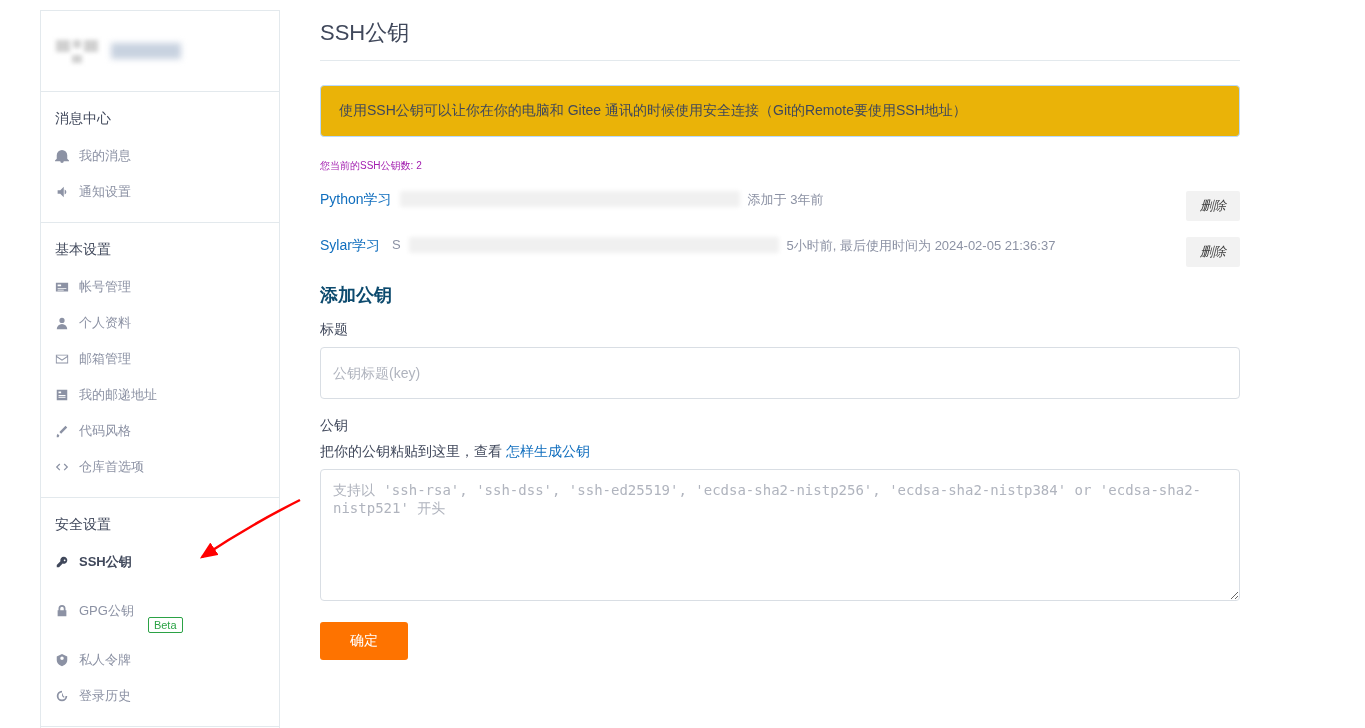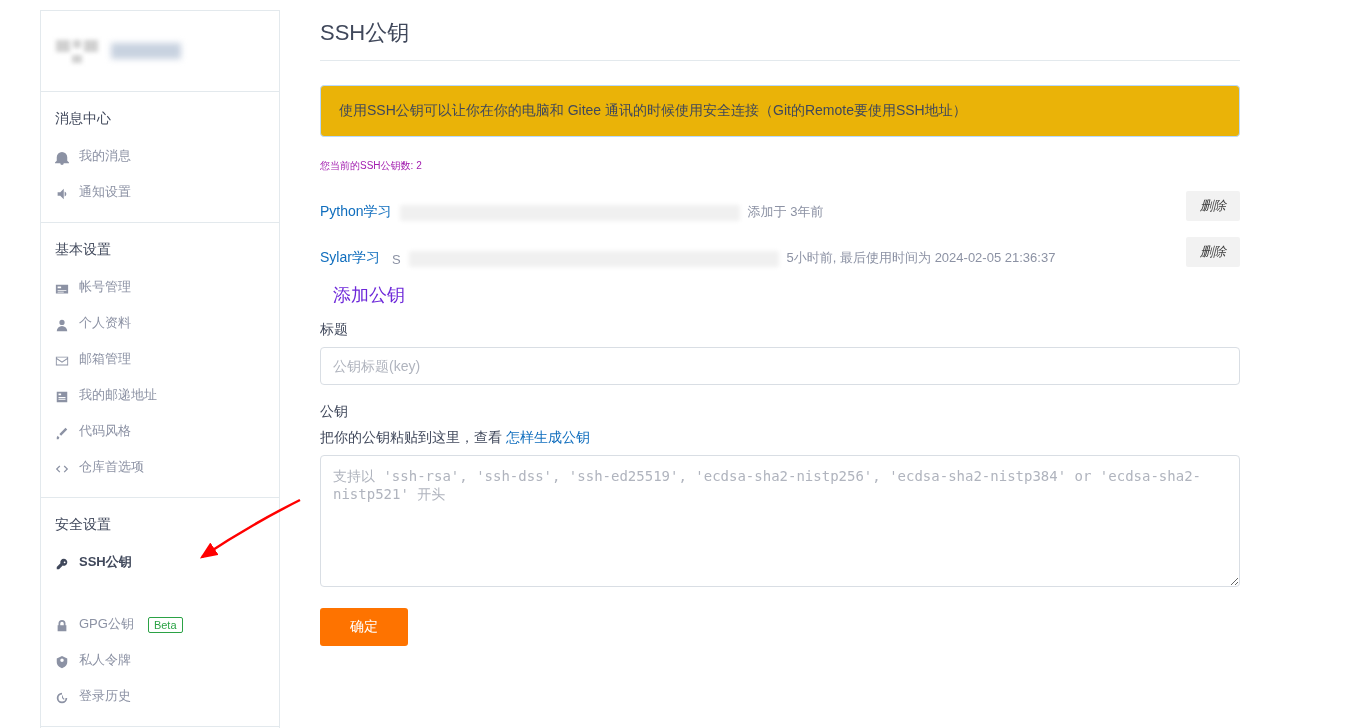--- a/index.html
+++ b/index.html
@@ -9,38 +9,38 @@
 .sidebar-header { padding: 18px 14px; border-bottom: 1px solid #e3e9ed; display: flex; align-items: center; gap: 12px; }
 .avatar { width: 44px; height: 44px; display: flex; flex-wrap: wrap; gap: 3px; align-content: center; justify-content: center; filter: blur(2px); }
 .avatar div { background: #d0d0d0; }
 .av1 { width: 14px; height: 12px; }
 .av2 { width: 8px; height: 8px; }
 .av3 { width: 10px; height: 8px; }
 .user-name { width: 70px; height: 16px; background: #c8d2e0; filter: blur(3px); }
 .section { border-bottom: 1px solid #e3e9ed; padding: 12px 0; }
 .section:last-child { border-bottom: none; }
 .section-title { padding: 6px 14px 10px; font-size: 14px; color: #40485b; font-weight: 500; }
-.menu-item { display: flex; align-items: flex-end; gap: 10px; padding: 9px 14px; color: #8c92a4; font-size: 13px; cursor: pointer; }
+.menu-item { display: flex; align-items: center; gap: 10px; padding: 9px 14px; color: #8c92a4; font-size: 13px; cursor: pointer; }
 .menu-item.active { color: #40485b; font-weight: 600; }
 .icon { width: 14px; height: 14px; display: inline-flex; align-items: center; justify-content: center; color: #8c92a4; flex-shrink: 0; }
 .active .icon { color: #40485b; }
 .badge { border: 1px solid #2ba245; color: #2ba245; font-size: 11px; padding: 1px 5px; border-radius: 2px; margin-left: 4px; margin-top: 28px; }
 .main { flex: 1; padding: 18px 40px 20px 40px; max-width: 1000px; position: relative; }
 .page-title { font-size: 22px; color: #40485b; font-weight: 500; padding-bottom: 12px; border-bottom: 1px solid #e3e9ed; margin-bottom: 24px; }
 .info-box { border: 1px solid #b8daff; background: #eab308; border-radius: 4px; padding: 16px 18px; color: #40485b; margin-bottom: 22px; font-size: 14px; }
 .count-line { margin-bottom: 18px; font-size: 10px; color: #a21caf; }
-.key-row { display: flex; align-items: flex-end; font-size: 14px; margin-bottom: 16px; gap: 8px; }
+.key-row { display: flex; align-items: flex-start; font-size: 14px; margin-bottom: 16px; gap: 8px; }
 .key-name { color: #106ebe; cursor: pointer; }
 .redacted { height: 16px; background: #f0f0f0; border-radius: 2px; filter: blur(2px); }
 .key-meta { color: #8c92a4; font-size: 13px; }
 .delete-btn { margin-left: auto; background: #f2f2f2; border: none; padding: 6px 14px; font-size: 13px; color: #404040; cursor: pointer; border-radius: 2px; font-style: italic; }
-.sub-title { font-size: 18px; color: #6d28d9; font-weight: 400; margin: 12px 13px 14px; }
+.sub-title { font-size: 18px; color: #0c4a6e; font-weight: 700; margin: 12px 0 14px; }
 .label { font-size: 14px; color: #40485b; margin-bottom: 8px; }
 .label-row { font-size: 14px; color: #40485b; margin-bottom: 8px; }
-.input { width: 100%; border: 1px solid #d9dee4; border-radius: 4px; padding: 10px 12px; font-size: 14px; color: #40485b; margin-bottom: 18px; }
+.input { width: 100%; border: 1px solid #d9dee4; border-radius: 4px; padding: 17px 12px; font-size: 14px; color: #40485b; margin-bottom: 18px; }
 .input::placeholder { color: #b0b4be; }
 .textarea { width: 100%; border: 1px solid #d9dee4; border-radius: 4px; padding: 12px; font-size: 14px; color: #40485b; height: 132px; resize: both; margin-bottom: 18px; }
 .textarea::placeholder { color: #b0b4be; }
 .link { color: #106ebe; cursor: pointer; }
 .submit-btn { background: #fe7300; color: #fff; border: none; padding: 10px 30px; font-size: 14px; border-radius: 3px; cursor: pointer; }
 .arrow-annotation { position: absolute; left: -90px; top: 495px; pointer-events: none; }
 svg { display: block; }
 </style>
 </head>
 <body>

